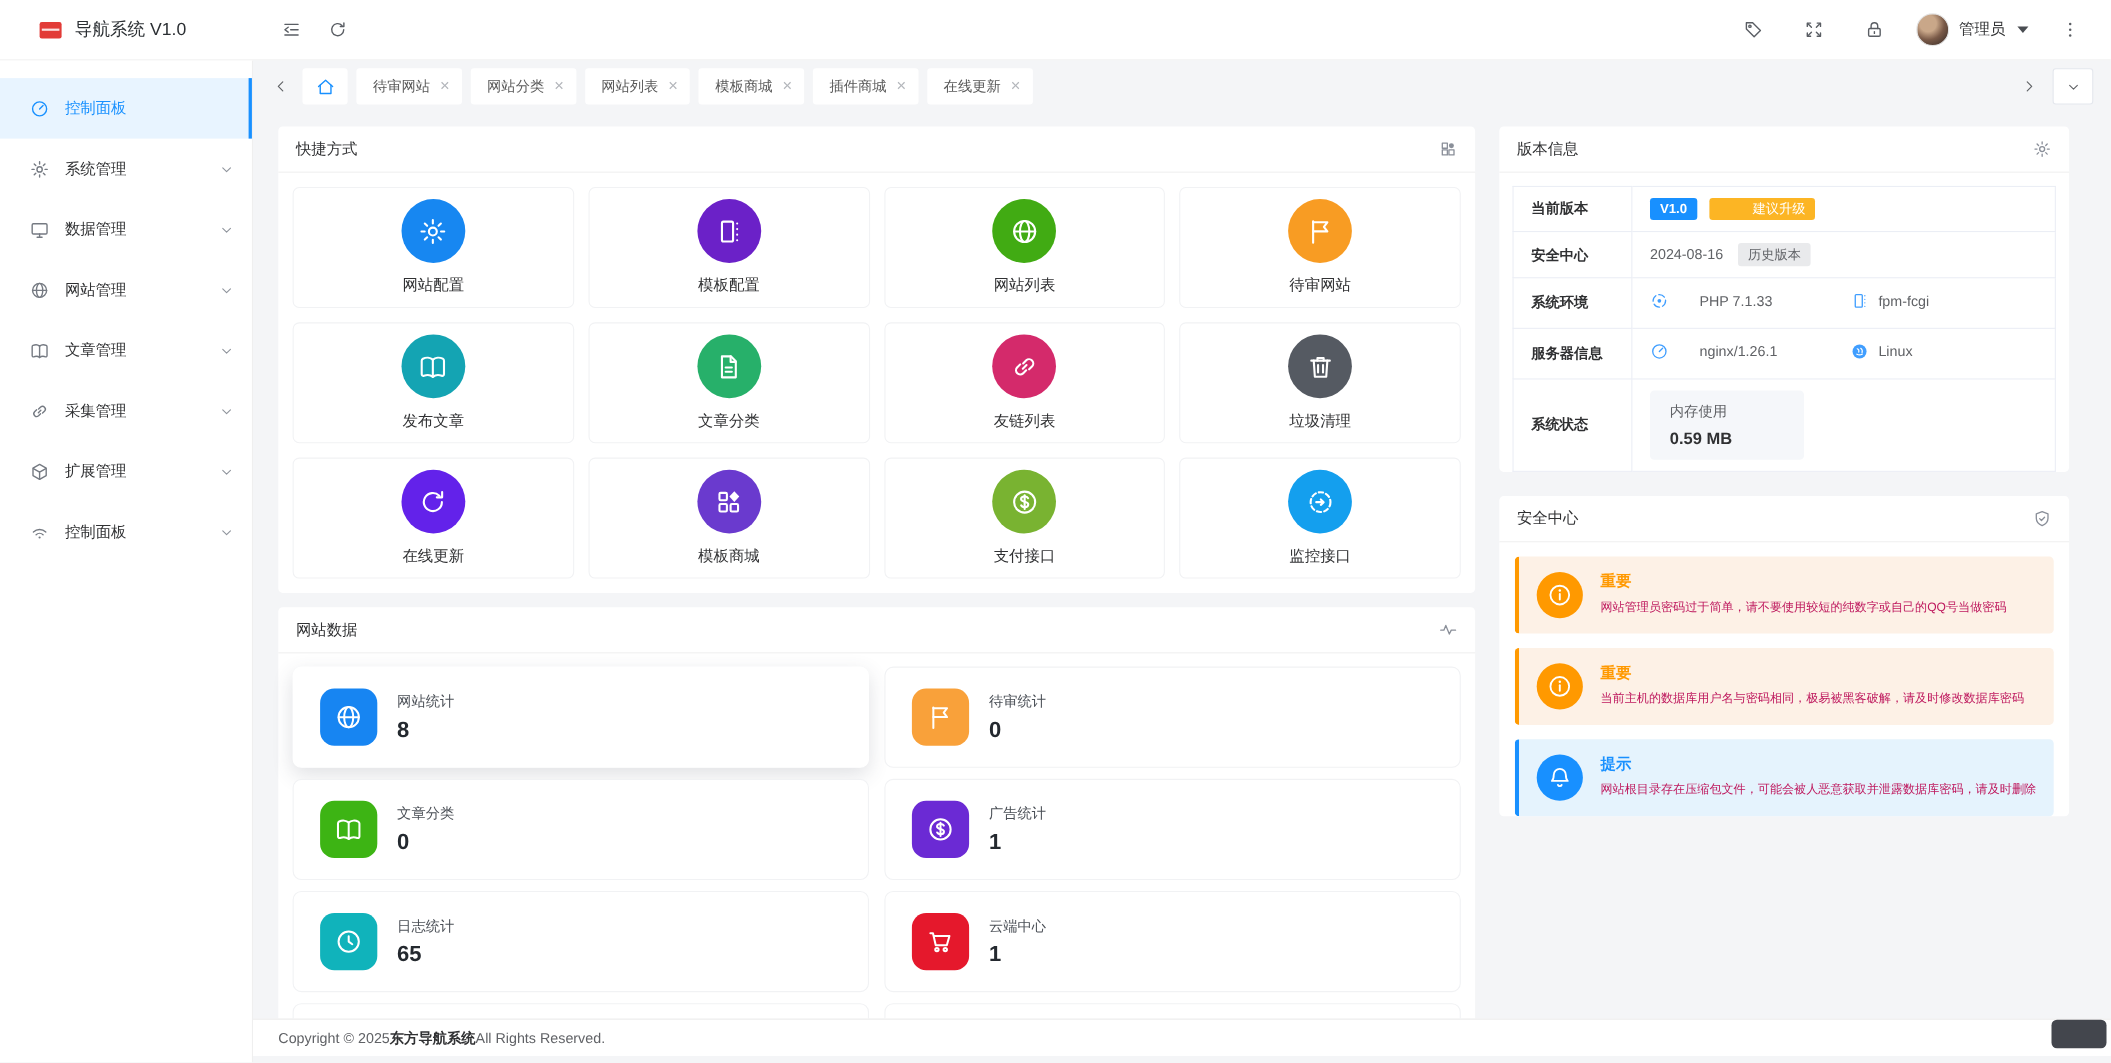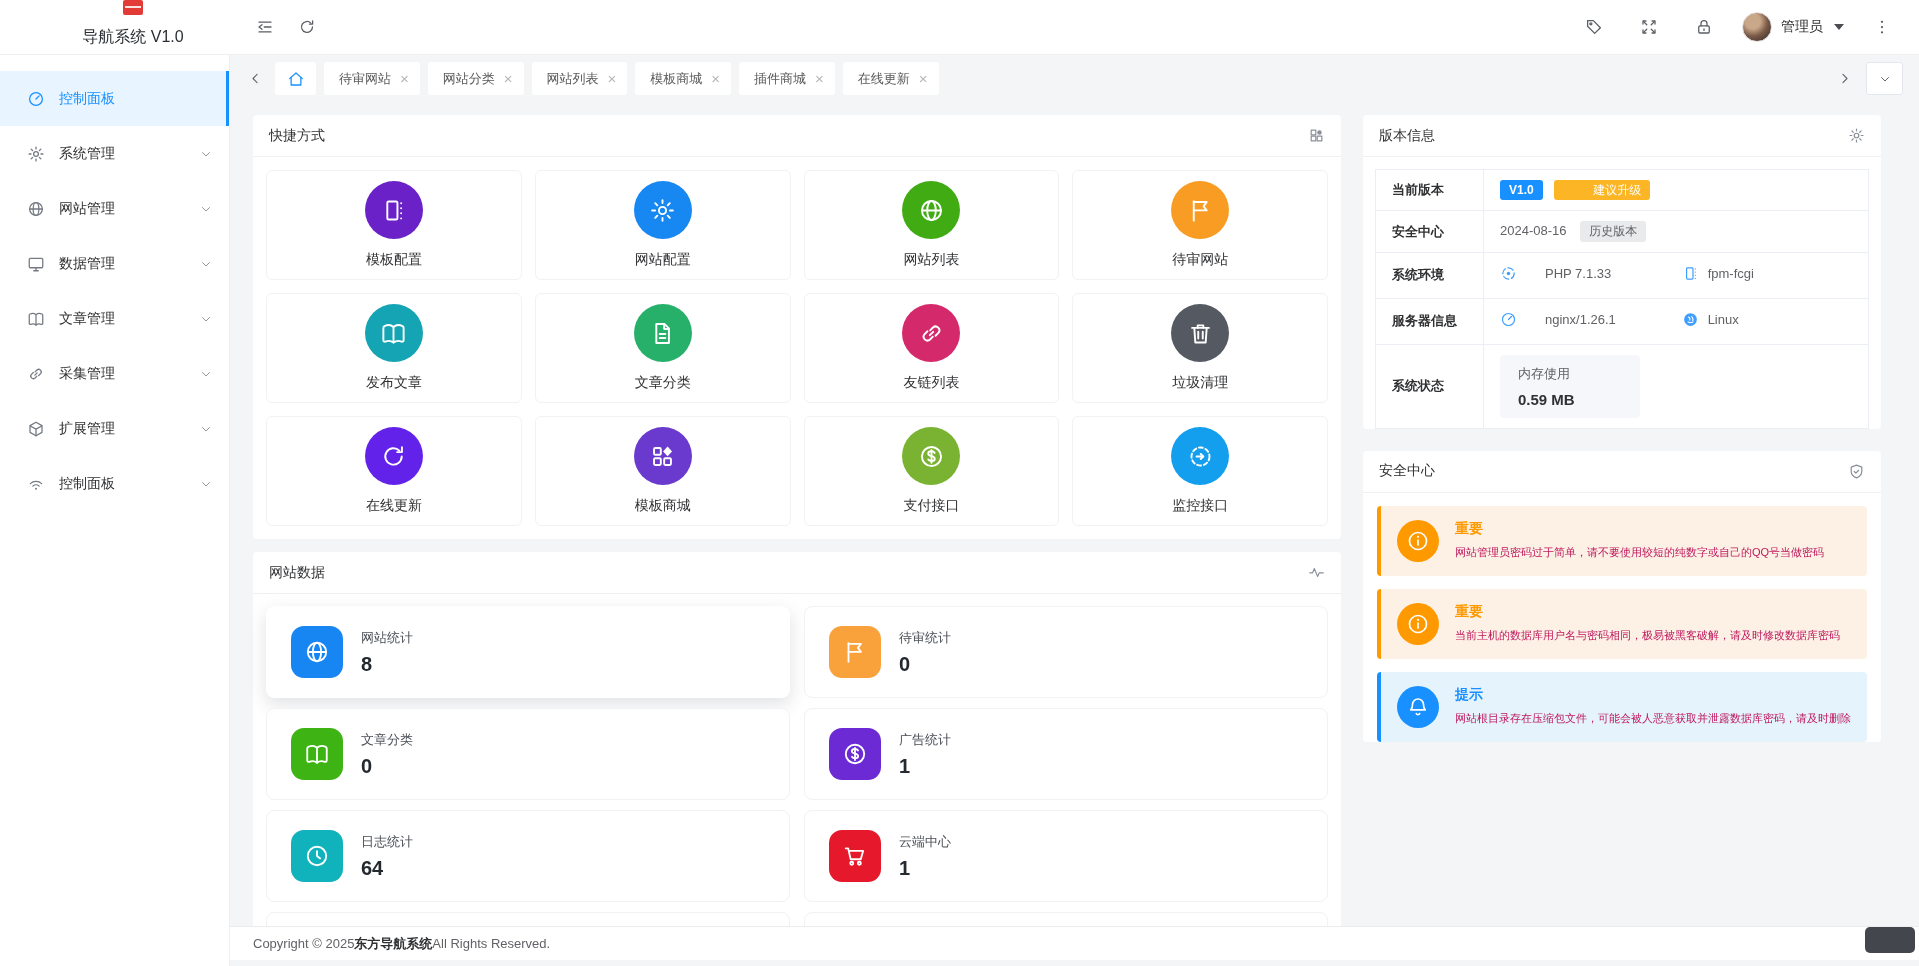--- a/index.html
+++ b/index.html
@@ -3,21 +3,21 @@
 <meta charset="utf-8">
 <style>
   * { box-sizing: border-box; margin: 0; padding: 0; }
   html,body { width:1919px; height:966px; overflow:hidden; }
   body { font-family:"Liberation Sans","DejaVu Sans",sans-serif; background:#f4f5f7; color:#303133; font-size:14px; }
   .app { display:grid; grid-template-columns:230px 1fr; grid-template-rows:55px 911px; width:1919px; height:966px; }
 
   svg.ic { width:18px; height:18px; stroke:currentColor; fill:none; stroke-width:1.7; stroke-linecap:round; stroke-linejoin:round; display:block; }
 
   
-  .logo-cell { background:#fff; border-bottom:1px solid #efefef; display:flex; align-items:center; gap:12px; padding-left:36px;flex-direction:column; }
+  .logo-cell { background:#fff; border-bottom:1px solid #efefef; display:flex; align-items:center; gap:12px; padding-left:36px; }
   .logo-mark { width:20px; height:15px; background:#e23b37; border-radius:2px; position:relative; flex:none; }
   .logo-mark::after { content:""; position:absolute; left:2px; right:2px; top:6px; height:2px; background:rgba(255,255,255,.85); }
   .logo-title { font-size:16px; color:#2b2f33; white-space:nowrap; }
   .header { background:#fff; border-bottom:1px solid #efefef; display:flex; align-items:center; padding:0 20px 0 18px; color:#5f6368; }
   .hbtn { padding:8px; cursor:pointer; color:#5a5e64; }
   .header-right { margin-left:auto; display:flex; align-items:center; gap:21px; }
   .avatar-wrap { display:flex; align-items:center; gap:9px; cursor:pointer; }
   .avatar { width:30px; height:30px; border-radius:50%; background:radial-gradient(circle at 35% 30%,#c9a789 0 28%,#7a5a48 55%,#2e2522 100%); border:1px solid #e3e3e3; }
   .uname { color:#303133; font-size:14px; }
   .caret { width:0; height:0; border-left:5px solid transparent; border-right:5px solid transparent; border-top:6px solid #4a4d52; margin-left:2px; }
@@ -333,37 +333,37 @@
       <span>系统管理</span>
       <span class="chev">
           <svg class="ic">
             <use href="#i-chevD"></use>
           </svg>
         </span>
     </div>
     <div class="side-item">
       <span class="mic">
           <svg class="ic">
-            <use href="#i-globe"></use>
-          </svg>
-        </span>
-      <span>网站管理</span>
+            <use href="#i-monitor"></use>
+          </svg>
+        </span>
+      <span>数据管理</span>
       <span class="chev">
           <svg class="ic">
             <use href="#i-chevD"></use>
           </svg>
         </span>
     </div>
     <div class="side-item">
       <span class="mic">
           <svg class="ic">
-            <use href="#i-monitor"></use>
-          </svg>
-        </span>
-      <span>数据管理</span>
+            <use href="#i-globe"></use>
+          </svg>
+        </span>
+      <span>网站管理</span>
       <span class="chev">
           <svg class="ic">
             <use href="#i-chevD"></use>
           </svg>
         </span>
     </div>
     <div class="side-item">
       <span class="mic">
           <svg class="ic">
             <use href="#i-book"></use>
@@ -476,34 +476,34 @@
           <div class="panel-head">
             <span>快捷方式</span>
             <span class="pic">
                 <svg class="ic">
                   <use href="#i-griddot"></use>
                 </svg>
               </span>
           </div>
           <div class="sc-grid">
             <div class="sc-card">
+              <span class="sc-circle" style="background: rgb(23, 135, 241);">
+                  <svg class="ic">
+                    <use href="#i-gear"></use>
+                  </svg>
+                </span>
+              <span class="sc-label">网站配置</span>
+            </div>
+            <div class="sc-card">
               <span class="sc-circle" style="background: rgb(107, 33, 200);">
                   <svg class="ic">
                     <use href="#i-tpl"></use>
                   </svg>
                 </span>
               <span class="sc-label">模板配置</span>
-            </div>
-            <div class="sc-card">
-              <span class="sc-circle" style="background: rgb(23, 135, 241);">
-                  <svg class="ic">
-                    <use href="#i-gear"></use>
-                  </svg>
-                </span>
-              <span class="sc-label">网站配置</span>
             </div>
             <div class="sc-card">
               <span class="sc-circle" style="background: rgb(65, 171, 19);">
                   <svg class="ic">
                     <use href="#i-globe"></use>
                   </svg>
                 </span>
               <span class="sc-label">网站列表</span>
             </div>
             <div class="sc-card">
@@ -636,21 +636,21 @@
                 </span>
             </div>
             <div class="stat-card">
               <span class="stat-icon" style="background: rgb(16, 179, 187);">
                   <svg class="ic">
                     <use href="#i-clock"></use>
                   </svg>
                 </span>
               <span>
                   <div class="stat-label">日志统计</div>
-                  <div class="stat-value">64</div>
+                  <div class="stat-value">65</div>
                 </span>
             </div>
             <div class="stat-card">
               <span class="stat-icon" style="background: rgb(229, 24, 44);">
                   <svg class="ic">
                     <use href="#i-cart"></use>
                   </svg>
                 </span>
               <span>
                   <div class="stat-label">云端中心</div>

